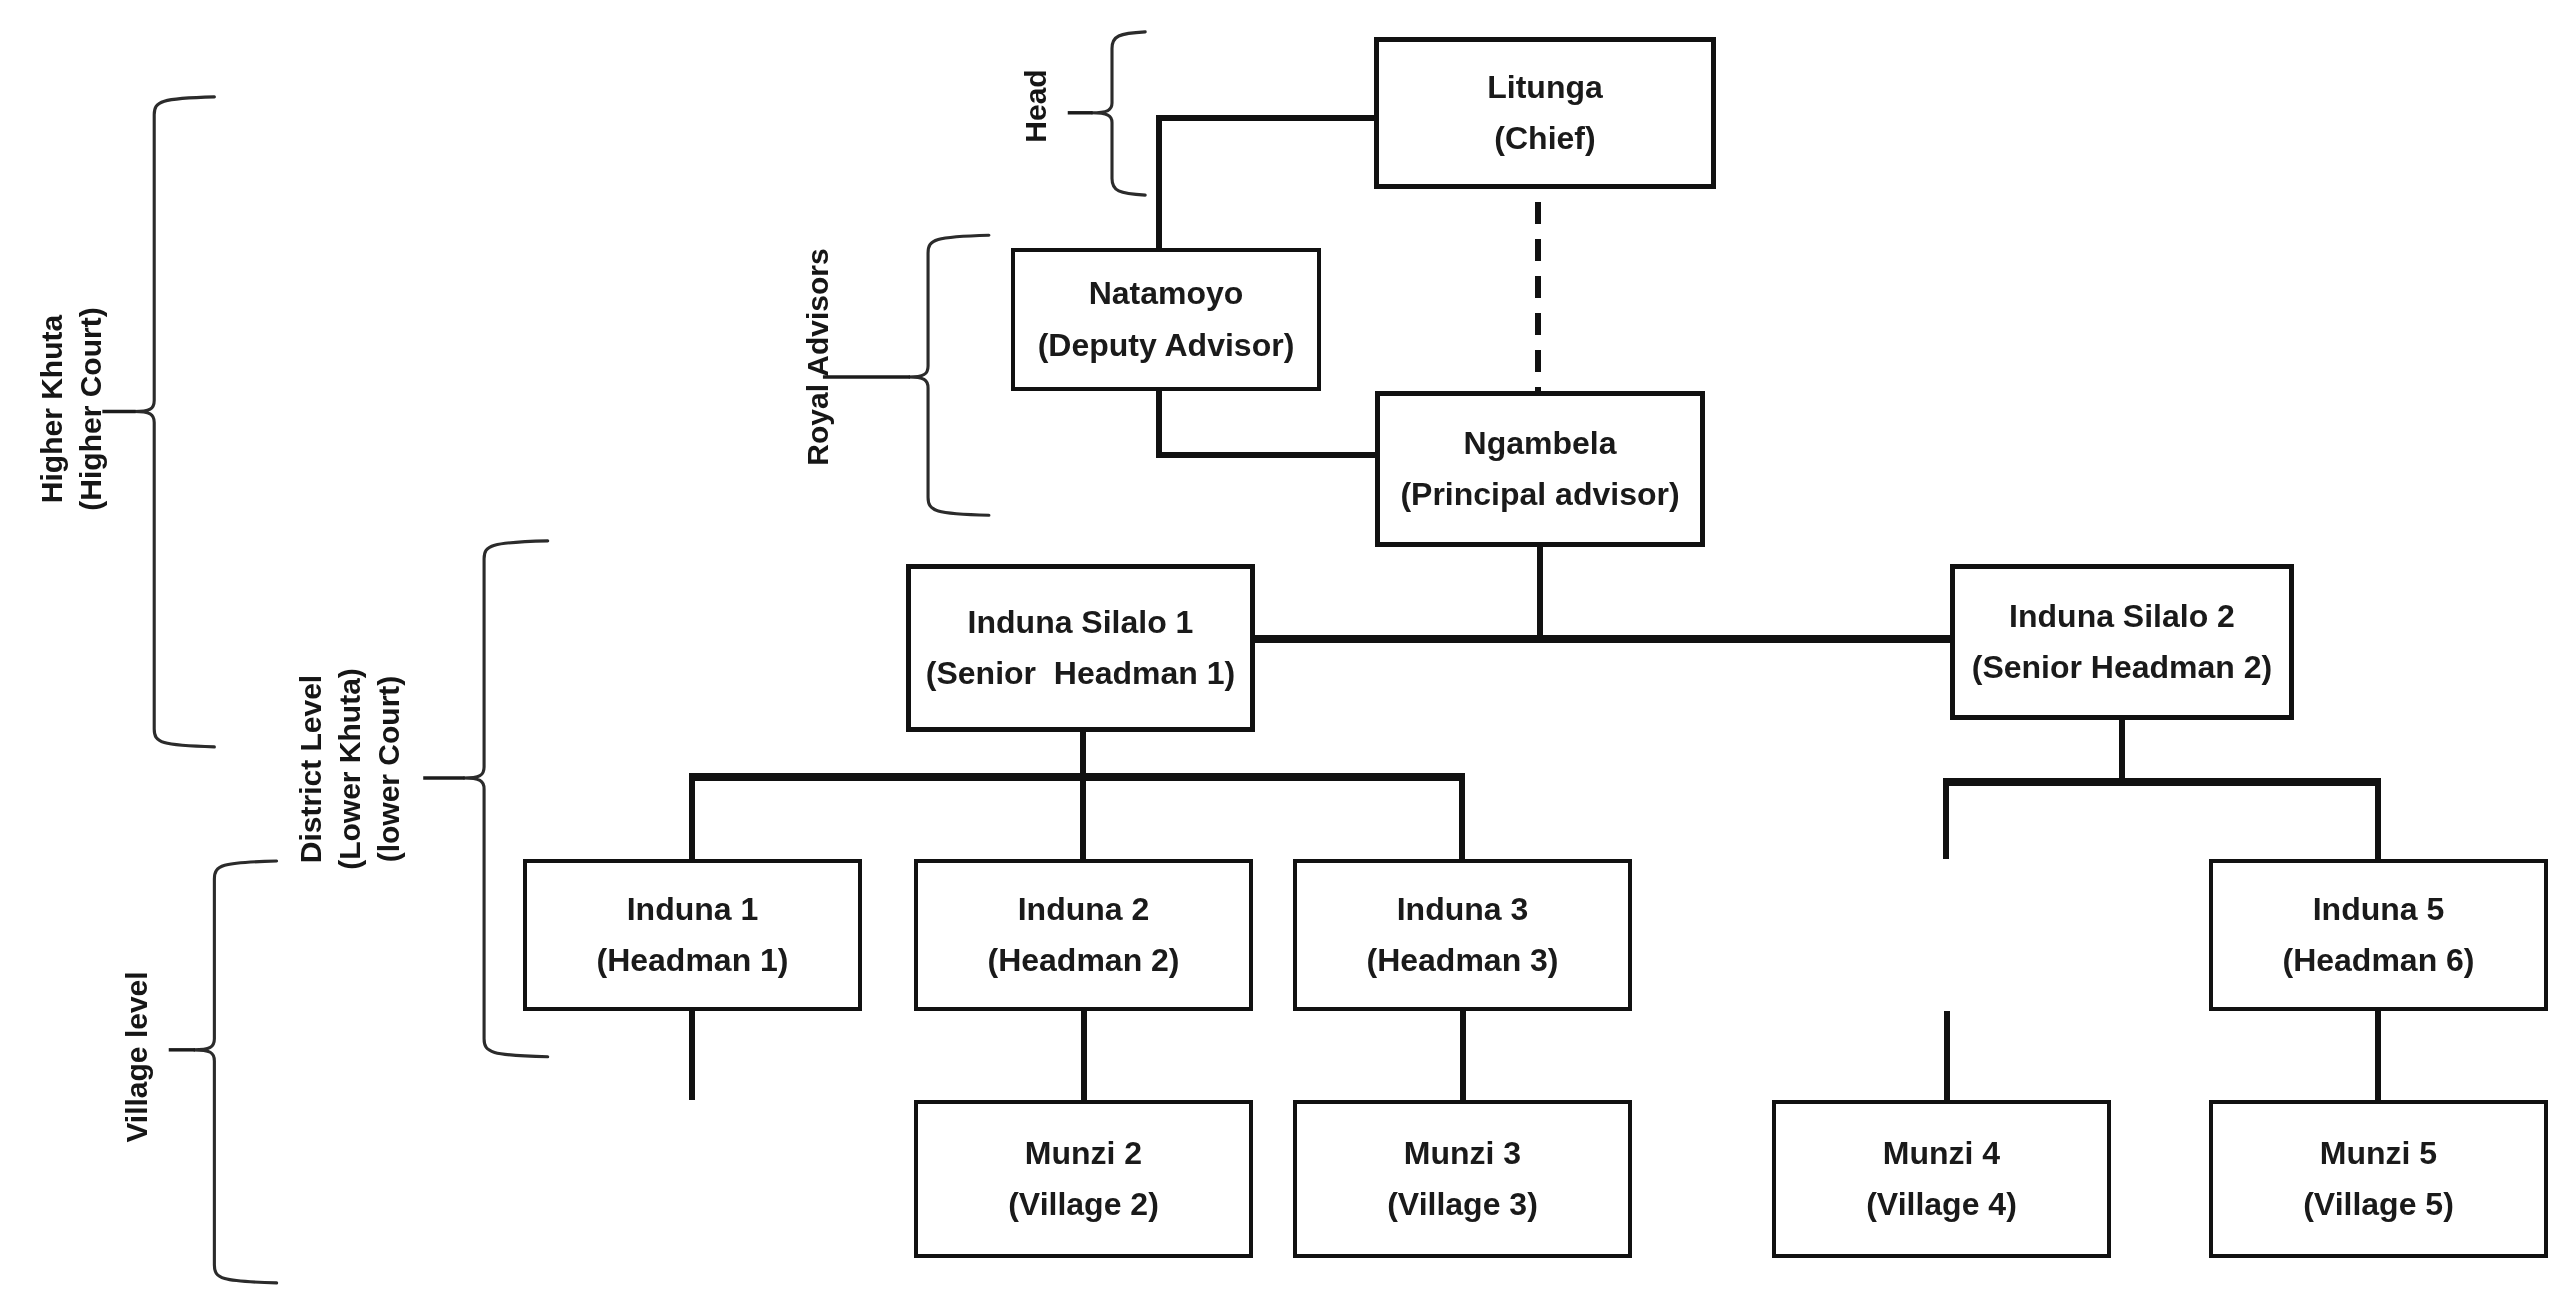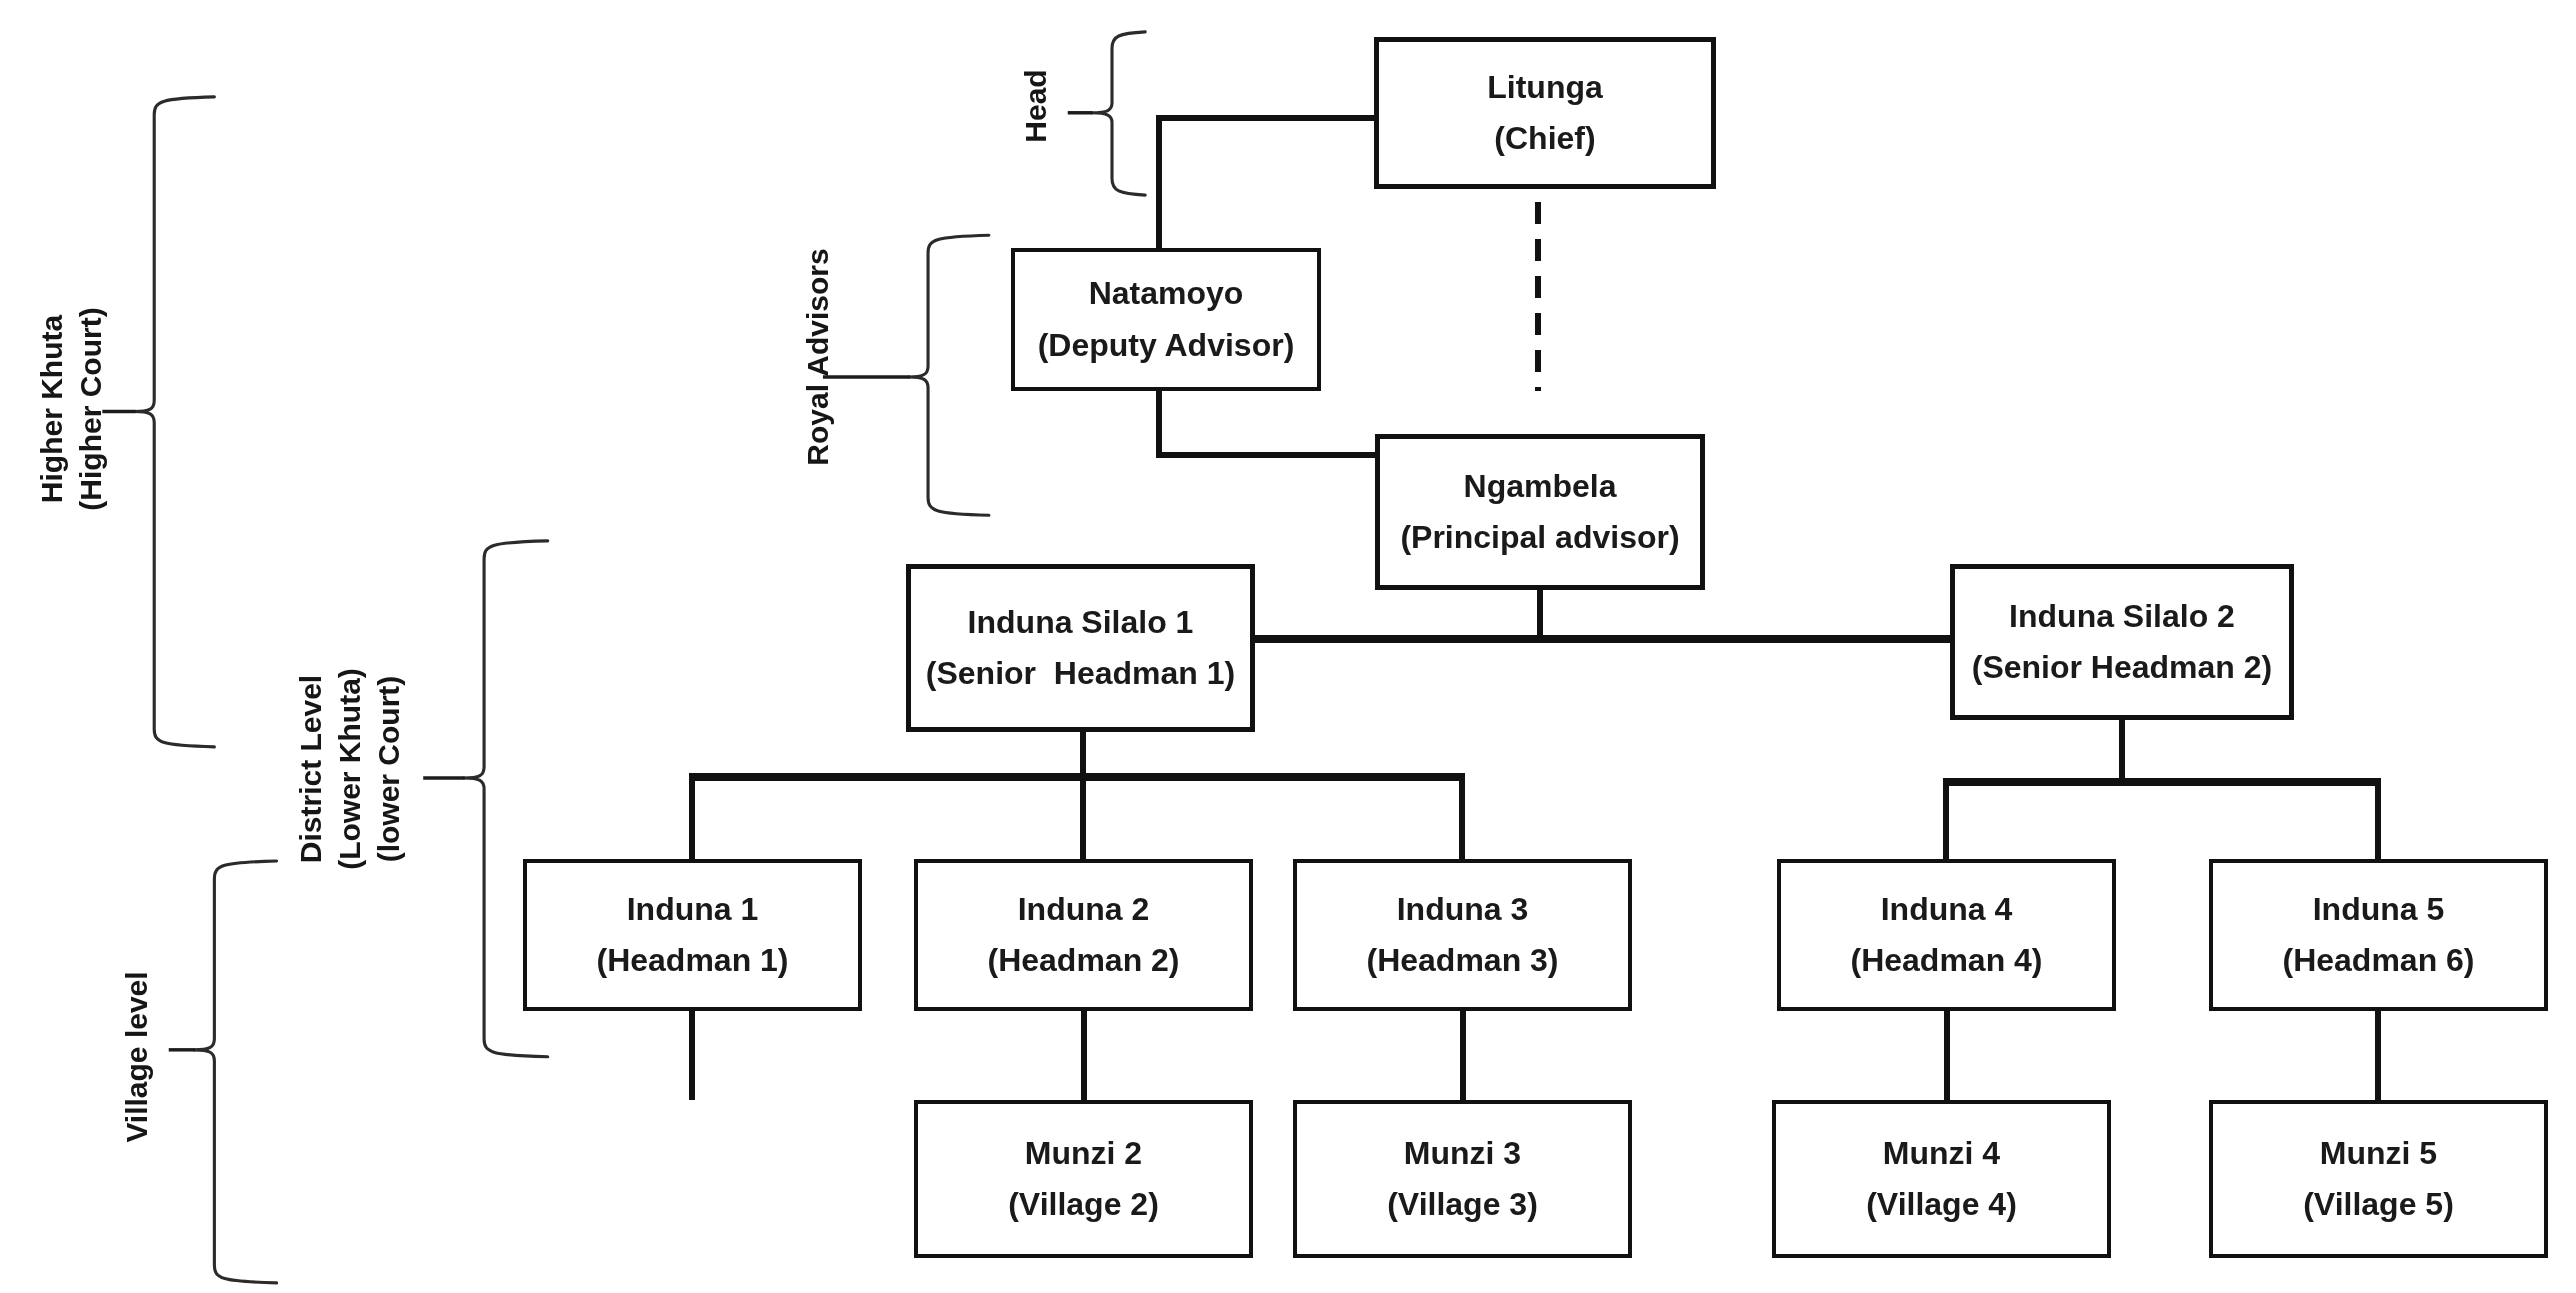--- a/index.html
+++ b/index.html
@@ -88,21 +88,21 @@
   <div class="conn" style="left:2375px; top:1011px; width:5.5px; height:89px;"></div>
 
   <div class="node bold-border" style="left:1374px; top:37px;  width:342px; height:152px;">
     <div class="t">Litunga</div>
     <div class="sub">(Chief)</div>
   </div>
   <div class="node" style="left:1011px; top:248px; width:310px; height:143px;">
     <div class="t">Natamoyo</div>
     <div class="sub">(Deputy Advisor)</div>
   </div>
-  <div class="node bold-border" style="left:1375px; top:391px; width:330px; height:156px;margin-top:43px;">
+  <div class="node bold-border" style="left:1375px; top:391px; width:330px; height:156px;">
     <div class="t">Ngambela</div>
     <div class="sub">(Principal advisor)</div>
   </div>
   <div class="node bold-border" style="left:906px; top:564px; width:349px; height:168px;">
     <div class="t">Induna Silalo 1</div>
     <div class="sub">(Senior  Headman 1)</div>
   </div>
   <div class="node bold-border" style="left:1950px; top:564px; width:344px; height:156px;">
     <div class="t">Induna Silalo 2</div>
     <div class="sub">(Senior Headman 2)</div>
@@ -112,24 +112,20 @@
     <div class="t">Induna 1</div>
     <div class="sub">(Headman 1)</div>
   </div>
   <div class="node" style="left:914px; top:859px; width:339px; height:152px;">
     <div class="t">Induna 2</div>
     <div class="sub">(Headman 2)</div>
   </div>
   <div class="node" style="left:1293px; top:859px; width:339px; height:152px;">
     <div class="t">Induna 3</div>
     <div class="sub">(Headman 3)</div>
-  </div>
-  <div class="node" style="left:1777px; top:859px; width:339px; height:152px;">
-    <div class="t">Induna 4</div>
-    <div class="sub">(Headman 4)</div>
   </div>
   <div class="node" style="left:2209px; top:859px; width:339px; height:152px;">
     <div class="t">Induna 5</div>
     <div class="sub">(Headman 6)</div>
   </div>
 
   <div class="node" style="left:914px; top:1100px; width:339px; height:158px;">
     <div class="t">Munzi 2</div>
     <div class="sub">(Village 2)</div>
   </div>

